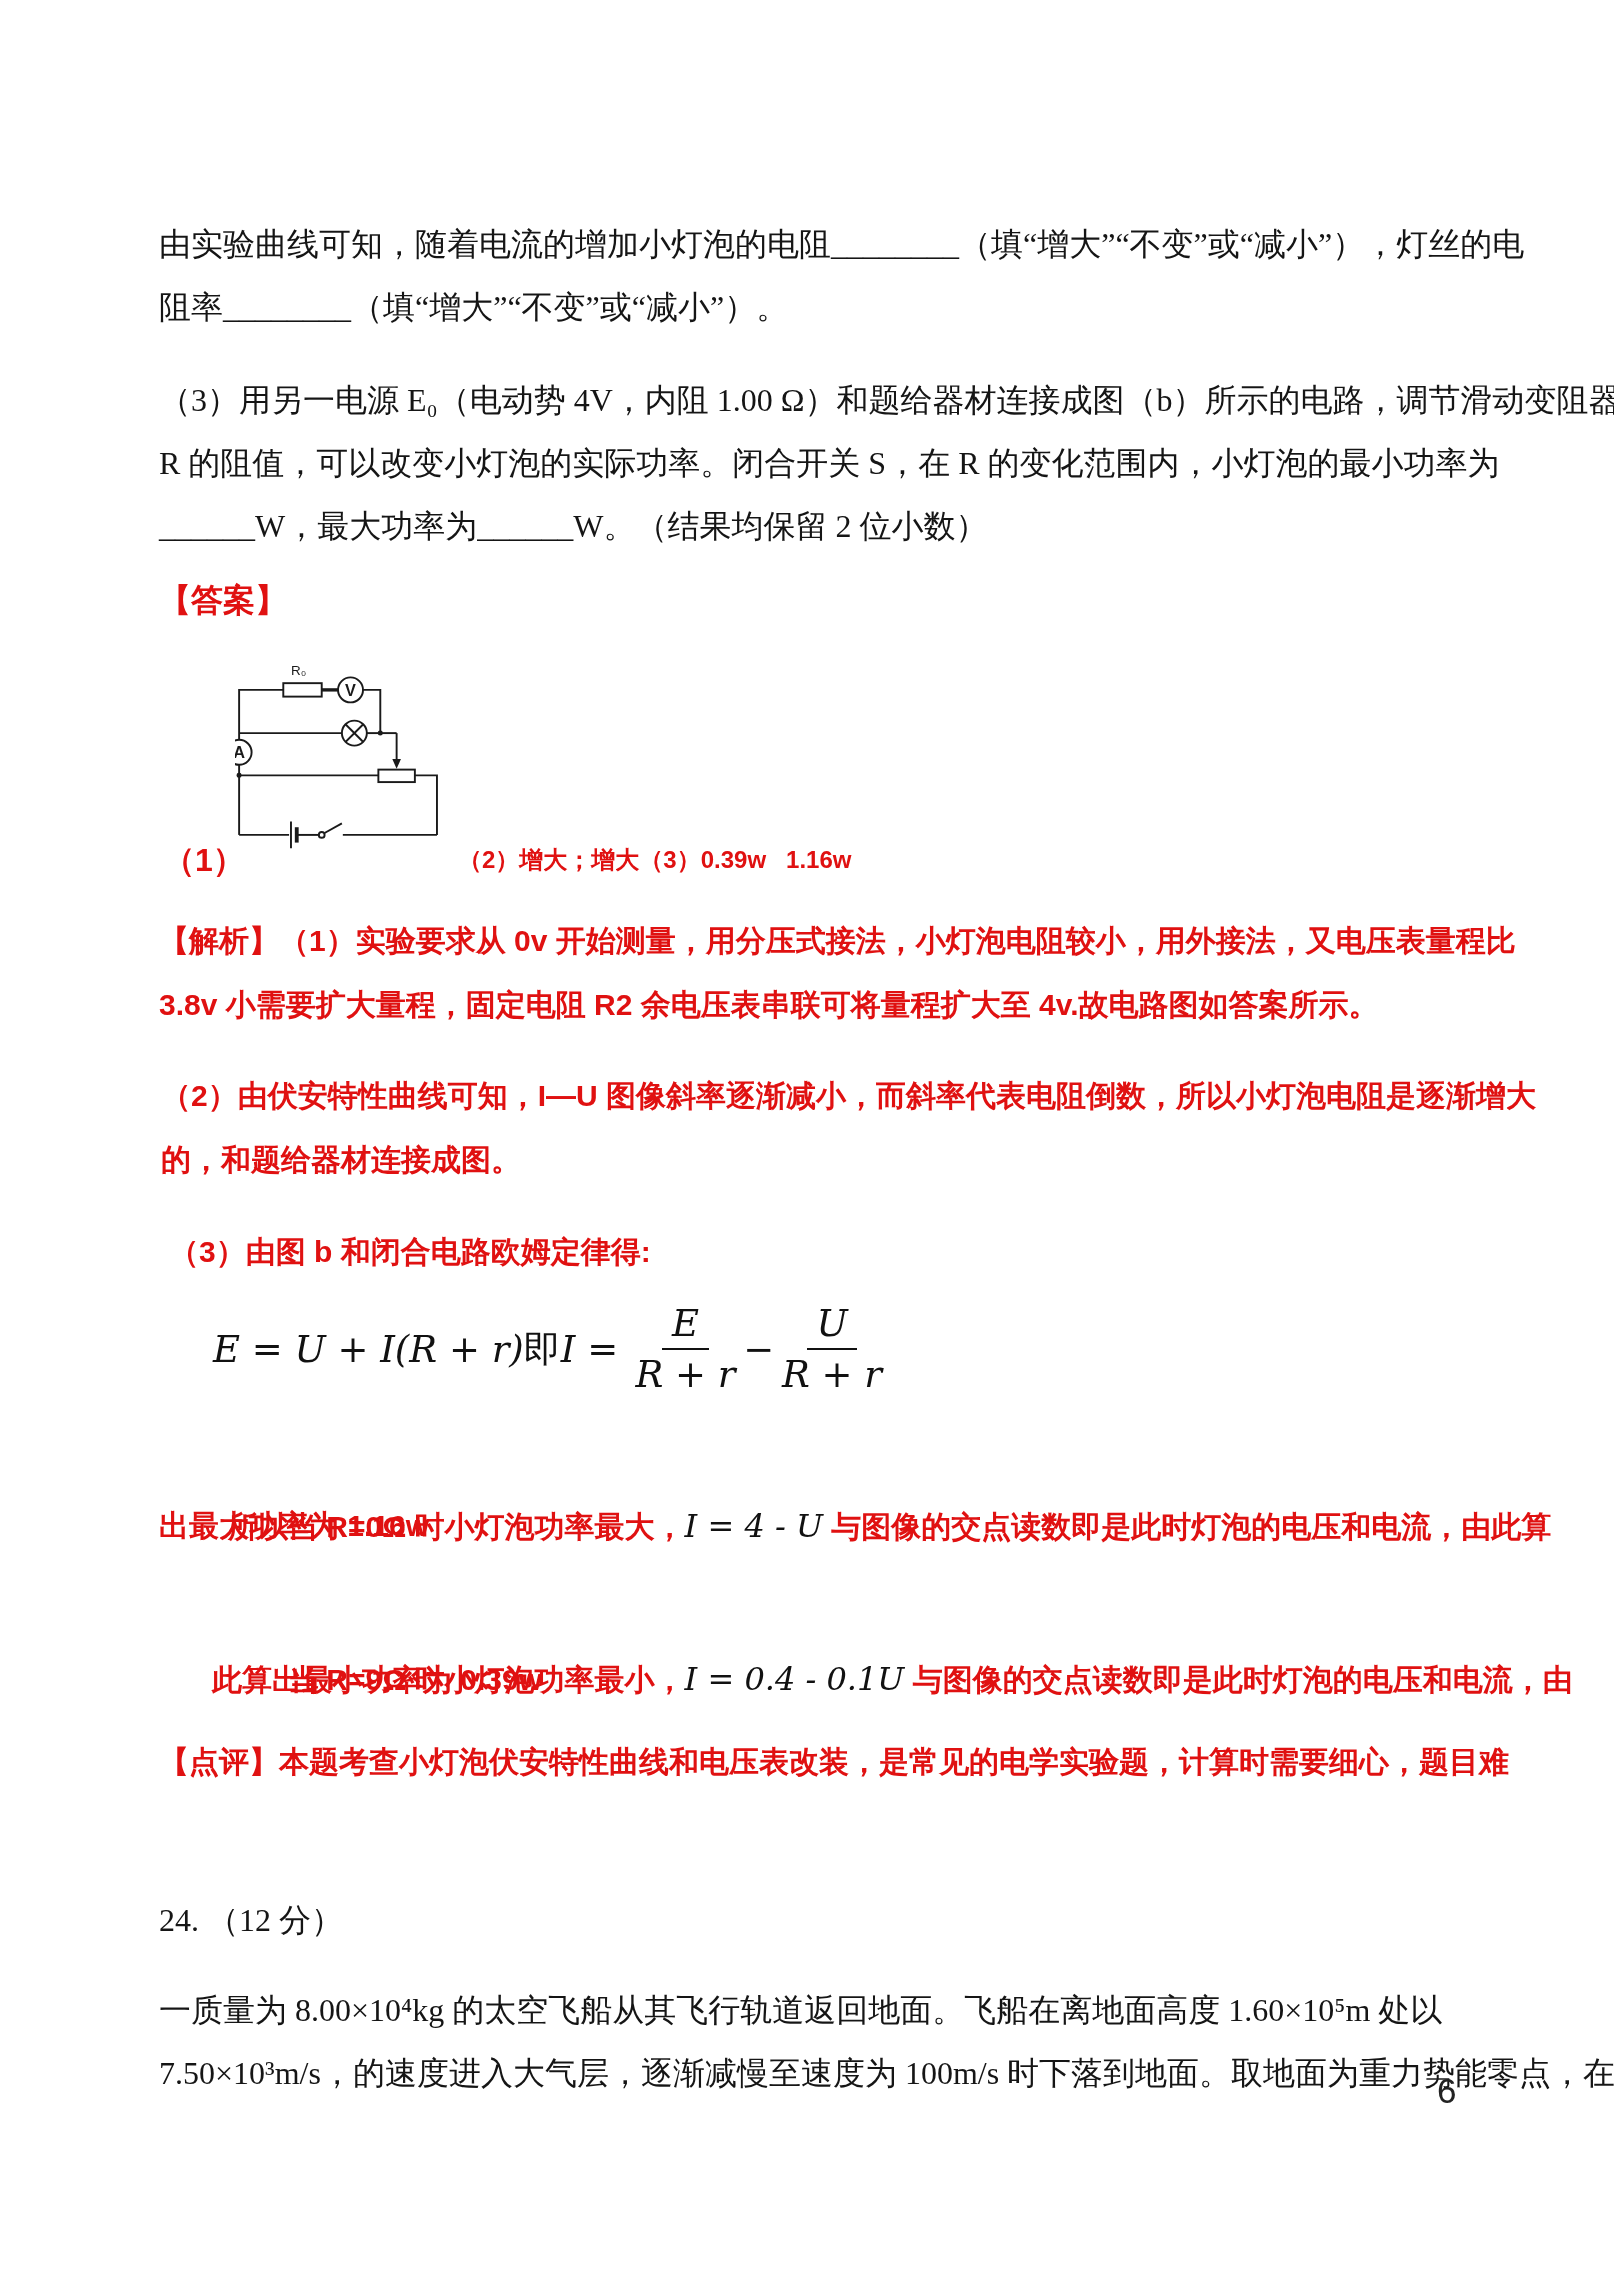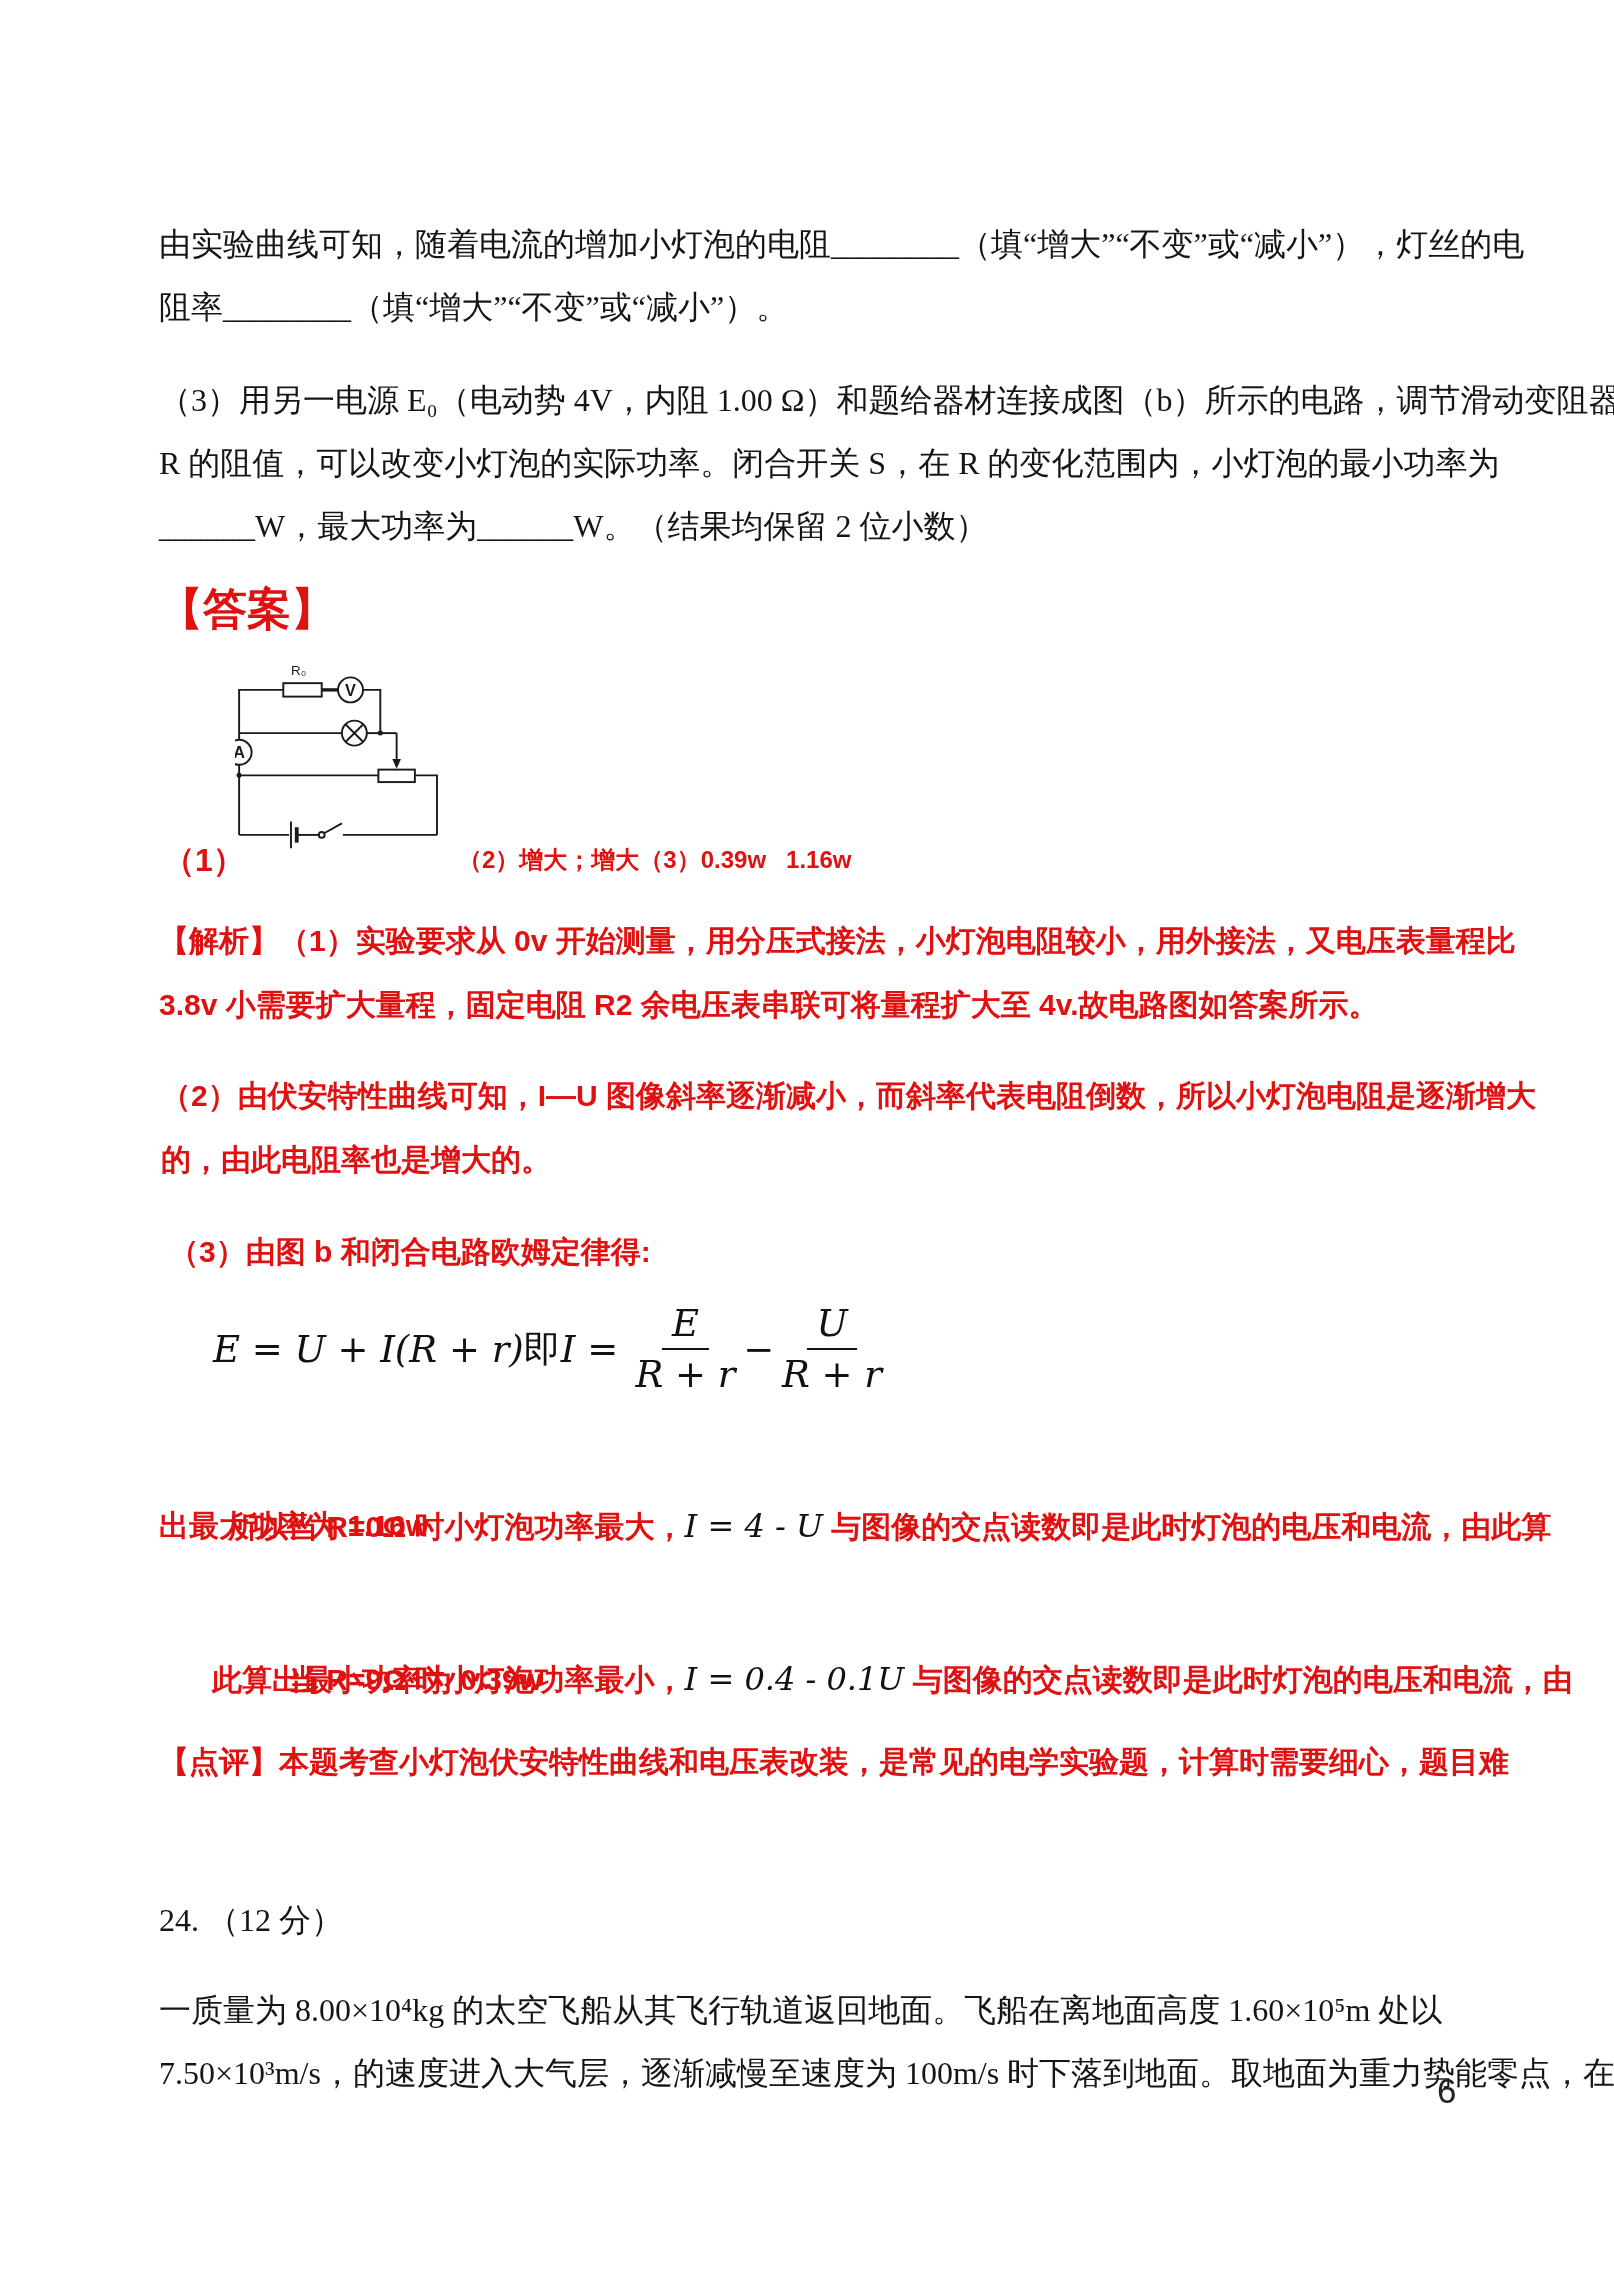--- a/index.html
+++ b/index.html
@@ -11,21 +11,21 @@
   .abs{position:absolute;}
   .black-line{
     font-size:32px;line-height:63px;white-space:pre;color:#151515;
     font-family:"Liberation Serif","DejaVu Serif",serif;
   }
   .red{
     color:#e01111;font-weight:700;
     font-family:"Liberation Sans","DejaVu Sans",sans-serif;
   }
   .red-line{font-size:30px;line-height:64px;white-space:pre;}
-  .heading{font-size:44px;}
+  .heading{font-size:32px;}
   .inline-math{
     color:#111;font-weight:400;
     font-family:"DejaVu Serif","Liberation Serif",serif;
     font-style:italic;font-size:32px;text-align:center;
   }
   .formula{
     display:flex;align-items:center;
     font-family:"DejaVu Serif","Liberation Serif",serif;
     font-style:italic;font-size:37px;color:#111;
   }
@@ -102,21 +102,21 @@
 <div class="abs red red-line" style="left:163px;top:828px;font-size:32px;">（1）</div>
 <div class="abs red red-line" style="left:458px;top:828px;font-size:24px;">（2）增大；增大（3）0.39w   1.16w</div>
 
 <div class="abs" style="left:159px;top:909px;">
   <div class="red red-line">【解析】（1）实验要求从 0v 开始测量，用分压式接法，小灯泡电阻较小，用外接法，又电压表量程比</div>
   <div class="red red-line">3.8v 小需要扩大量程，固定电阻 R2 余电压表串联可将量程扩大至 4v.故电路图如答案所示。</div>
 </div>
 
 <div class="abs" style="left:161px;top:1064px;">
   <div class="red red-line">（2）由伏安特性曲线可知，I—U 图像斜率逐渐减小，而斜率代表电阻倒数，所以小灯泡电阻是逐渐增大</div>
-  <div class="red red-line">的，由此电阻率也是增大的。</div>
+  <div class="red red-line">的，和题给器材连接成图。</div>
 </div>
 
 <div class="abs red red-line" style="left:161px;top:1220px;margin-left:8px;">（3）由图 b 和闭合电路欧姆定律得:</div>
 
 <div class="abs formula" style="left:213px;top:1305px;">
   <span>E = U + I(R + r)</span>
   <span class="upright">即</span>
   <span style="margin-right:9.6px;">I =</span>
   <span class="frac">
     <span class="num">E</span>

